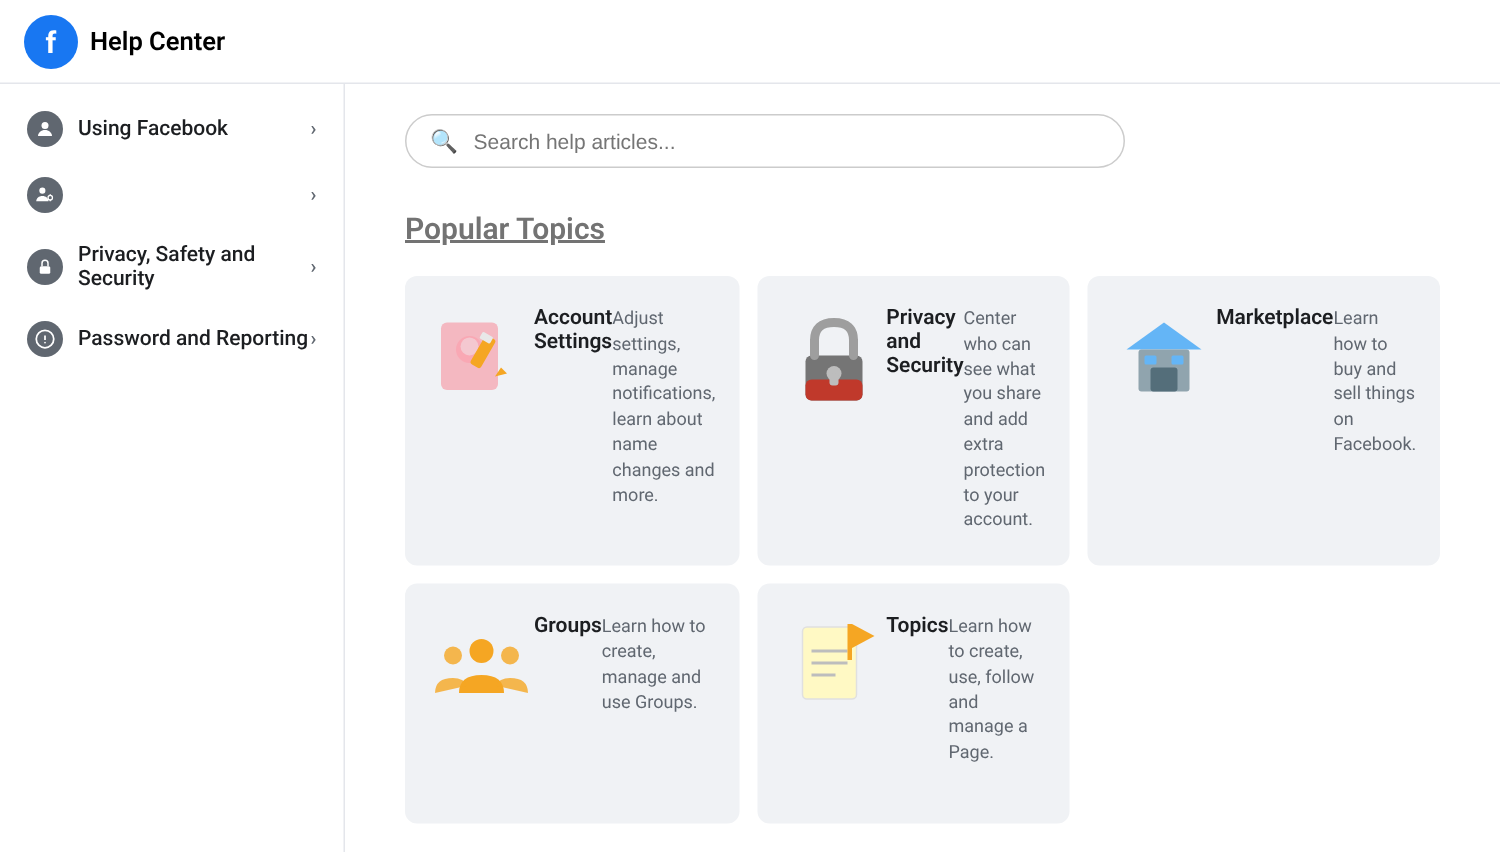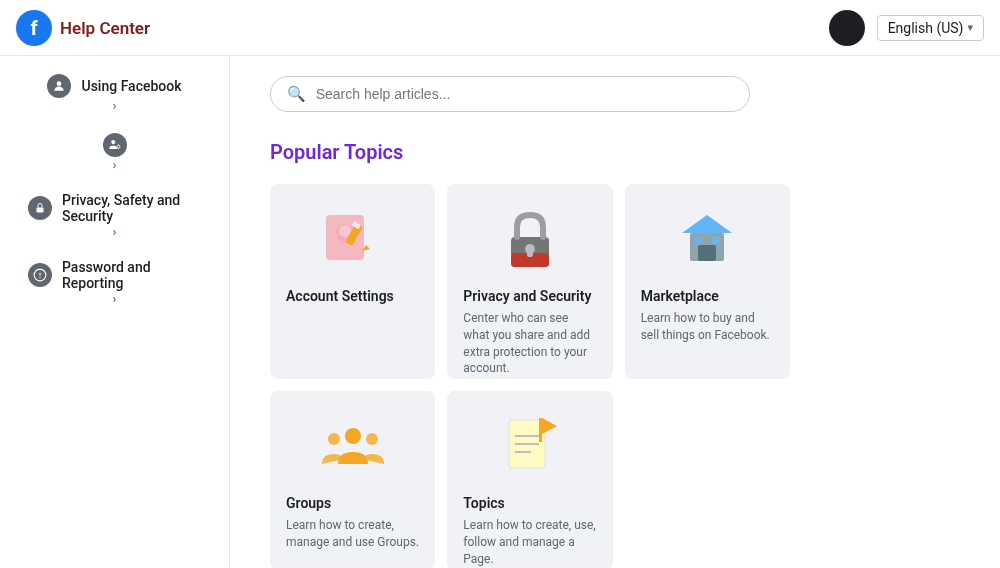--- a/index.html
+++ b/index.html
@@ -6,39 +6,38 @@
     body { font-family: -apple-system, BlinkMacSystemFont, 'Segoe UI', Roboto, Helvetica, Arial, sans-serif; background: #fff; display: flex; flex-direction: column; width: 1000px; height: 568px; overflow: hidden; }
 
     
     .header {
       display: flex; align-items: center; justify-content: space-between;
       padding: 0 16px; height: 56px; border-bottom: 1px solid #e4e6eb;
       background: #fff; flex-shrink: 0;
     }
     .header-left { display: flex; align-items: center; gap: 8px; }
     .fb-logo { width: 36px; height: 36px; background: #1877f2; border-radius: 50%; display: flex; align-items: center; justify-content: center; color: #fff; font-weight: bold; font-size: 20px; flex-shrink: 0; }
-    .header-title { font-size: 17px; font-weight: 600; color: #7f1d1d; }
+    .header-title { font-size: 17px; font-weight: 600; color: #000000; }
     .header-right { display: flex; align-items: center; gap: 12px; }
     .user-avatar { width: 36px; height: 36px; background: #1c1e21; border-radius: 50%; }
     .lang-btn { display: flex; align-items: center; gap: 4px; font-size: 14px; color: #1c1e21; cursor: pointer; border: 1px solid #ccc; border-radius: 4px; padding: 4px 10px; }
     .chevron-small { font-size: 11px; color: #606770; }
 
     
     .layout { display: flex; flex: 1; overflow: hidden; }
 
     
     .sidebar {
       width: 230px; flex-shrink: 0; background: #fff;
       border-right: 1px solid #e4e6eb; padding: 8px 0; overflow-y: auto;
     }
     .sidebar-item {
       display: flex; align-items: center; justify-content: space-between;
-      padding: 10px 28px; cursor: pointer; font-size: 14px; color: #1c1e21;
+      padding: 10px 18px; cursor: pointer; font-size: 14px; color: #1c1e21;
       font-weight: 500;
-      flex-direction: column;
     }
     .sidebar-item-left { display: flex; align-items: center; gap: 10px; }
     .sidebar-icon { width: 24px; height: 24px; background: #606770; border-radius: 50%; display: flex; align-items: center; justify-content: center; color: #fff; font-size: 12px; flex-shrink: 0; }
     .icon-using { background: #606770; }
     .icon-managing { background: #606770; }
     .icon-privacy { background: #606770; }
     .icon-policies { background: #606770; }
     .chevron-icon { color: #606770; font-size: 13px; }
 
     
@@ -47,48 +46,41 @@
     
     .search-bar {
       display: flex; align-items: center; border: 1px solid #ccc;
       border-radius: 20px; padding: 8px 16px; gap: 10px; max-width: 480px;
       margin-bottom: 28px; background: #fff;
     }
     .search-icon { color: #8a8d91; font-size: 15px; }
     .search-input { border: none; outline: none; font-size: 14px; color: #be185d; flex: 1; background: transparent; }
 
     
-    .section-title { font-size: 20px; font-weight: 600; color: #6d28d9; margin-bottom: 20px; }
+    .section-title { font-size: 20px; font-weight: 600; color: #737373; margin-bottom: 20px; text-decoration: underline; }
 
     .topics-grid { display: grid; grid-template-columns: repeat(3, 1fr); gap: 12px; max-width: 520px; }
 
     .topic-card {
-      background: #f0f2f5; border-radius: 8px; padding: 20px 16px 2px;
-      cursor: pointer; min-height: 160px; display: flex; flex-direction: column; align-items: flex-start;
+      background: #f0f2f5; border-radius: 8px; padding: 20px 16px 22px;
+      cursor: pointer; min-height: 160px; display: flex; flex-direction: row; align-items: flex-start;
     }
 
     .topic-illustration { height: 72px; width: 100%; display: flex; align-items: center; justify-content: center; margin-bottom: 12px; }
 
     .topic-name { font-size: 14px; font-weight: 600; color: #1c1e21; margin-bottom: 6px; }
     .topic-desc { font-size: 12px; color: #606770; line-height: 1.4; }
   </style>
 </head>
 <body>
 
 <div class="header">
   <div class="header-left">
     <div class="fb-logo">f</div>
     <span class="header-title">Help Center</span>
-  </div>
-  <div class="header-right">
-    <div class="user-avatar"></div>
-    <div class="lang-btn">
-      <span>English (US)</span>
-      <span class="chevron-small">▾</span>
-    </div>
   </div>
 </div>
 
 <div class="layout">
 
   <div class="sidebar">
     <div class="sidebar-item">
       <div class="sidebar-item-left">
         <div class="sidebar-icon icon-using">
           <svg width="14" height="14" viewBox="0 0 24 24" fill="white">
@@ -161,20 +153,21 @@
             <circle cx="27" cy="28" r="9" fill="#f9a8b4"></circle>
 
             <circle cx="27" cy="26" r="6" fill="#f4c8d0"></circle>
 
             <rect x="38" y="18" width="8" height="22" rx="2" transform="rotate(30 38 18)" fill="#f5a623"></rect>
             <polygon points="48,40 52,44 44,46" fill="#f5a623"></polygon>
             <rect x="36" y="16" width="8" height="5" rx="1" transform="rotate(30 36 16)" fill="#e8e8e8"></rect>
           </svg>
         </div>
         <span class="topic-name">Account Settings</span>
+        <span class="topic-desc">Adjust settings, manage notifications, learn about name changes and more.</span>
       </div>
 
 
       <div class="topic-card">
         <div class="topic-illustration">
           <svg width="70" height="70" viewBox="0 0 70 70">
 
             <rect x="16" y="32" width="38" height="30" rx="4" fill="#757575"></rect>
 
             <path d="M22 32 V22 Q22 10 35 10 Q48 10 48 22 V32" fill="none" stroke="#9e9e9e" stroke-width="6" stroke-linecap="round"></path>

